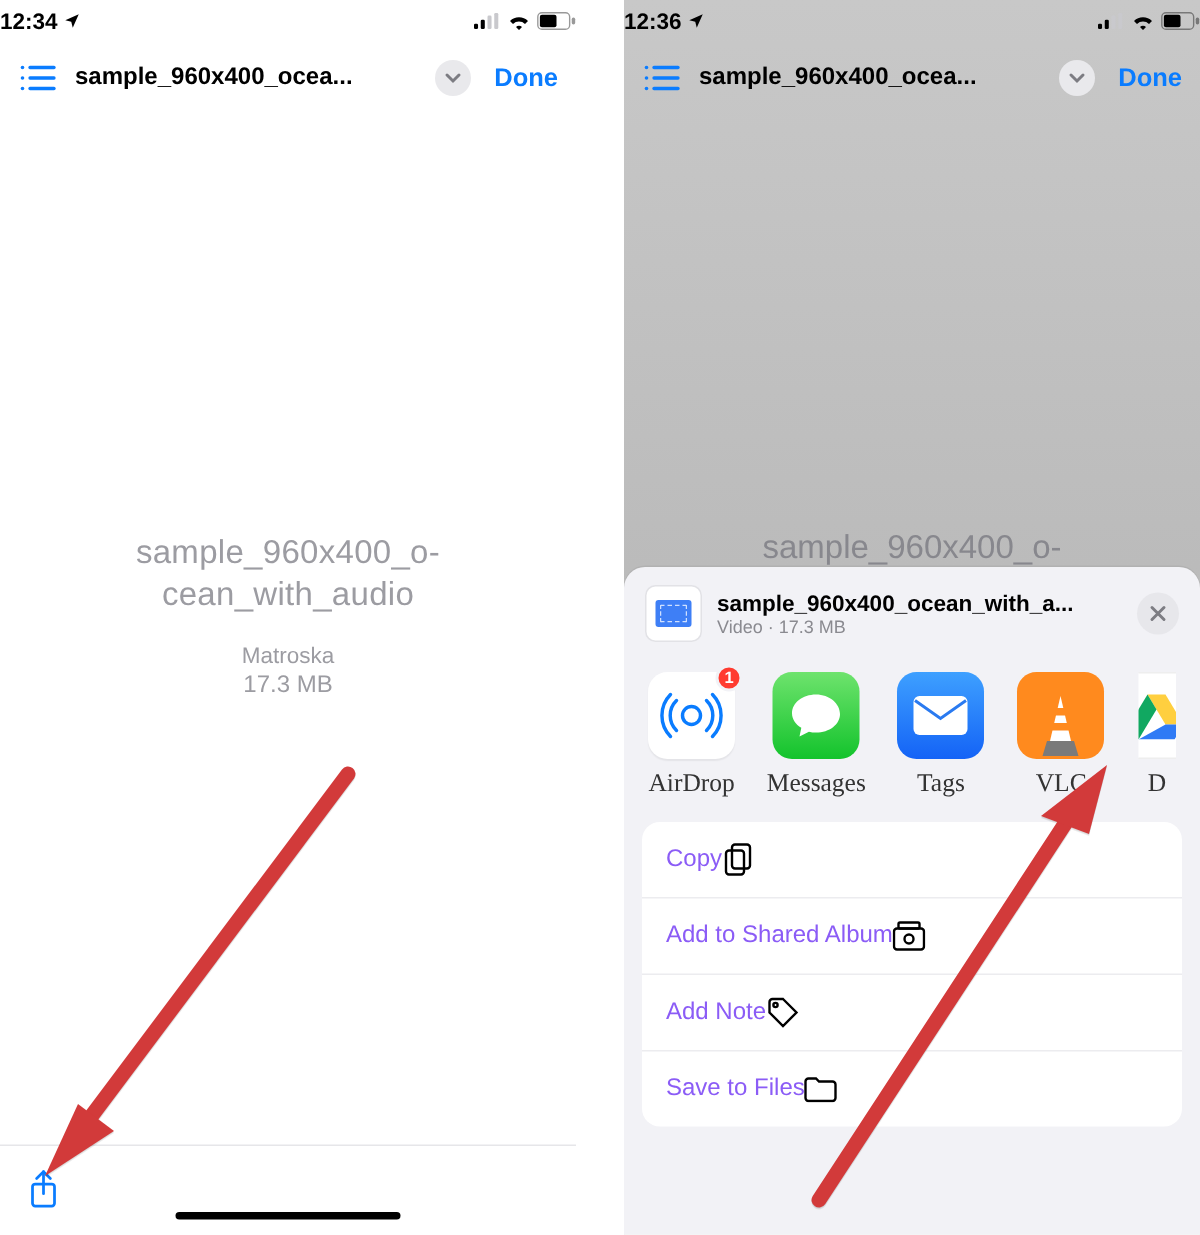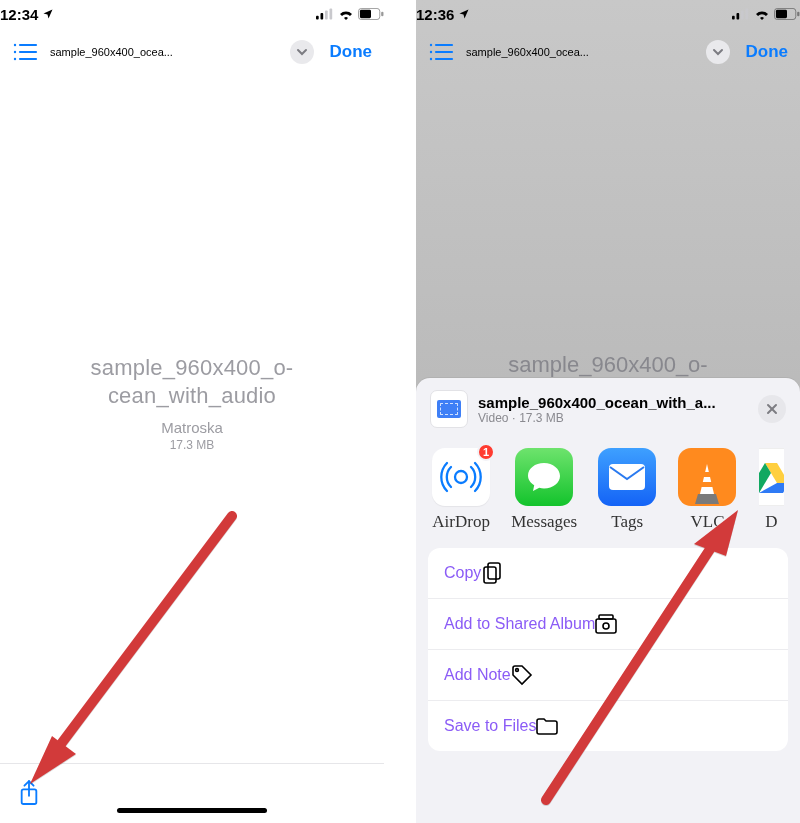--- a/index.html
+++ b/index.html
@@ -52,22 +52,22 @@
   display: flex;
   align-items: center;
   gap: 10px;
   padding: 0 12px;
   z-index: 5;
 }
 .phone.left .navbar { background: #fff; border-bottom: 0; }
 .phone.right .navbar { background: transparent; }
 .nav-title {
   flex: 1;
-  font-size: 11px;
-  font-weight: 400;
+  font-size: 16px;
+  font-weight: 700;
   color: #000;
   white-space: nowrap;
   overflow: hidden;
   text-overflow: ellipsis;
 }
 .phone.right .nav-title { color: #000; }
 .nav-list-icon { color: #0a7cff; width: 28px; height: 22px; display: flex; align-items: center; }
 .nav-chevron {
   width: 24px; height: 24px; border-radius: 12px; background: #e9e9ec;
   display: flex; align-items: center; justify-content: center; color: #7c7c82;
@@ -83,26 +83,26 @@
   margin-top: 278px;
   width: 300px;
   text-align: center;
   color: #9c9ca2;
   font-size: 22px;
   font-weight: 400;
   line-height: 1.25;
   letter-spacing: .2px;
 }
 .file-sub {
-  margin-top: 10px;
+  margin-top: 20px;
   text-align: right;
   color: #9c9ca2;
   font-size: 15px;
 }
-.file-sub2 { color: #9c9ca2; font-size: 12px; margin-top: 2px; }
+.file-sub2 { color: #9c9ca2; font-size: 16px; margin-top: 2px; }
 
 .left-toolbar {
   position: absolute; left: 0; right: 0; bottom: 0; height: 60px;
   border-top: 1px solid #e6e6e9;
   background: #fff;
   display: flex; align-items: center; padding: 0 18px;
 }
 .share-btn { width: 26px; height: 30px; color: #0a7cff; }
 .home-indicator {
   position: absolute; bottom: 10px; left: 50%; transform: translateX(-50%);

